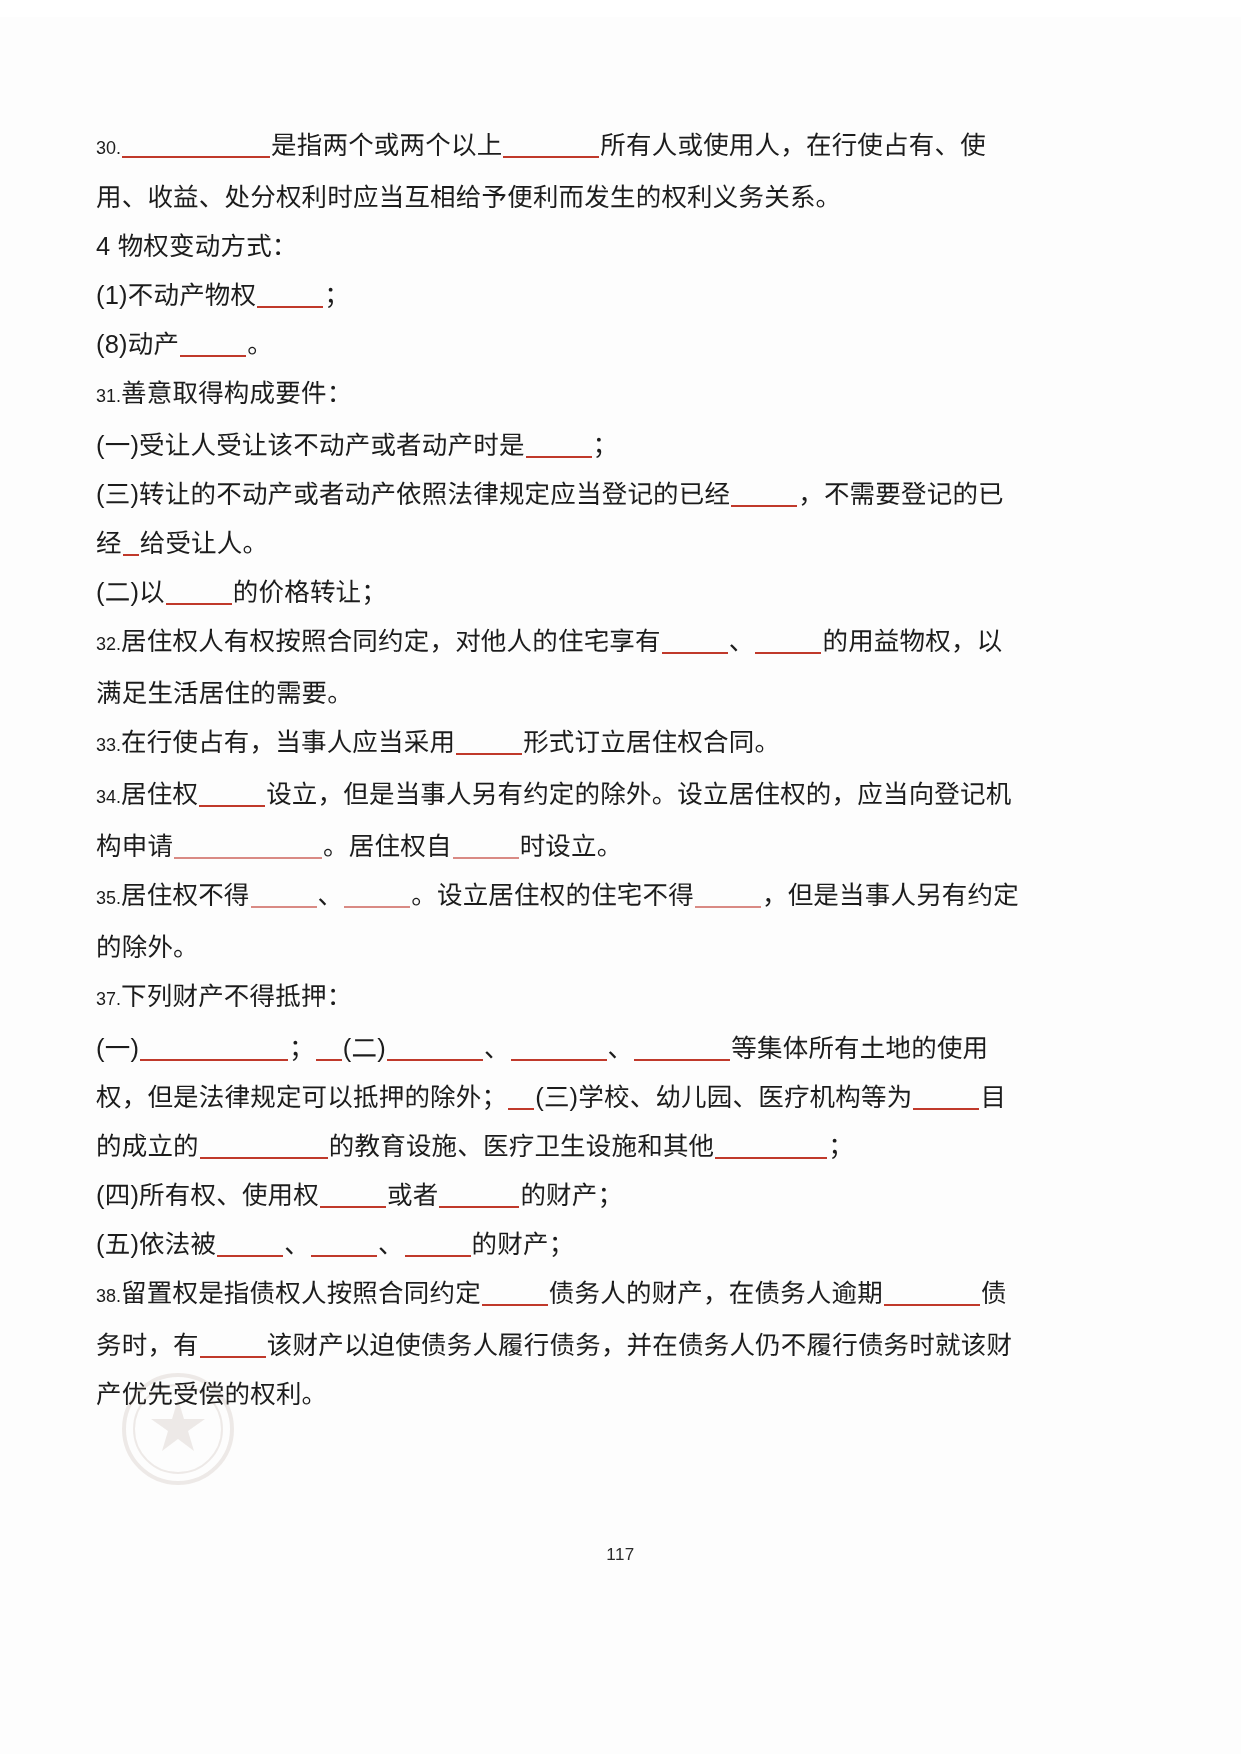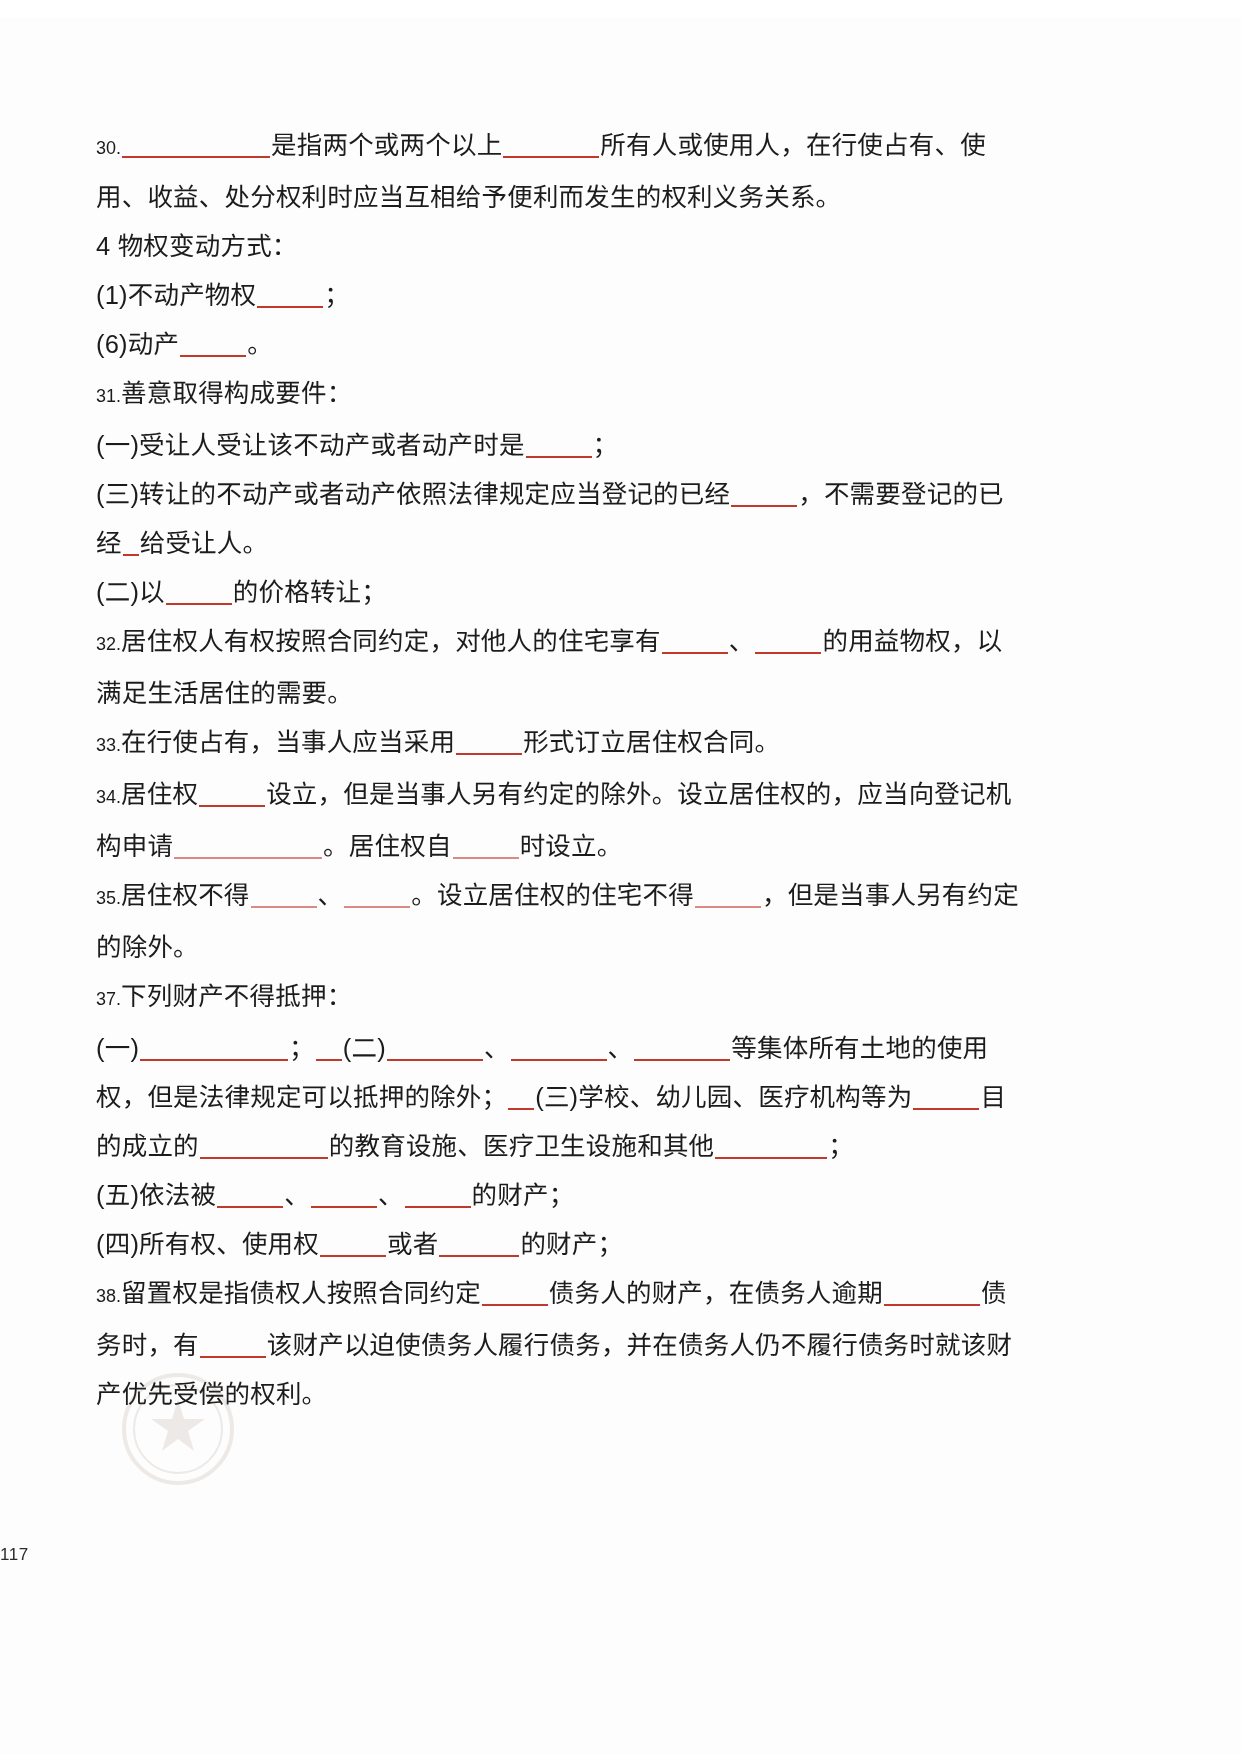--- a/index.html
+++ b/index.html
@@ -70,48 +70,48 @@
     opacity: 0.13;
     pointer-events: none;
   }
   .watermark svg { display: block; }
   
   .footer {
     position: absolute;
     left: 0;
     right: 0;
     top: 1528px;
-    text-align: left;
+    text-align: center;
     font-size: 17px;
     color: #2b2b2b;
     letter-spacing: 0.5px;
   }
 </style>
 </head>
 <body>
 
 <div class="page">
 
   <div class="content" id="body-root">
       <div class="line"><span class="num">30.</span><span class="blank w10"></span><span>是指两个或两个以上</span><span class="blank w7"></span><span>所有人或使用人，在行使占有、使用、收益、处分权利时应当互相给予便利而发生的权利义务关系。</span></div>
       <div class="line"><span>4 物权变动方式：</span></div>
       <div class="line"><span>(1)不动产物权</span><span class="blank w5"></span><span>；</span></div>
-      <div class="line"><span>(6)动产</span><span class="blank w5"></span><span>。</span></div>
+      <div class="line"><span>(8)动产</span><span class="blank w5"></span><span>。</span></div>
       <div class="line"><span class="num">31.</span><span>善意取得构成要件：</span></div>
       <div class="line"><span>(一)受让人受让该不动产或者动产时是</span><span class="blank w5"></span><span>；</span></div>
       <div class="line"><span>(三)转让的不动产或者动产依照法律规定应当登记的已经</span><span class="blank w5"></span><span>，不需要登记的已经</span><span class="blank w1"></span><span>给受让人。</span></div>
       <div class="line"><span>(二)以</span><span class="blank w5"></span><span>的价格转让；</span></div>
       <div class="line"><span class="num">32.</span><span>居住权人有权按照合同约定，对他人的住宅享有</span><span class="blank w5"></span><span>、</span><span class="blank w5"></span><span>的用益物权，以满足生活居住的需要。</span></div>
       <div class="line"><span class="num">33.</span><span>在行使占有，当事人应当采用</span><span class="blank w5"></span><span>形式订立居住权合同。</span></div>
       <div class="line"><span class="num">34.</span><span>居住权</span><span class="blank w5"></span><span>设立，但是当事人另有约定的除外。设立居住权的，应当向登记机构申请</span><span class="blank w10 pale"></span><span>。居住权自</span><span class="blank w5 pale"></span><span>时设立。</span></div>
       <div class="line"><span class="num">35.</span><span>居住权不得</span><span class="blank w5 pale"></span><span>、</span><span class="blank w5 pale"></span><span>。设立居住权的住宅不得</span><span class="blank w5 pale"></span><span>，但是当事人另有约定的除外。</span></div>
       <div class="line"><span class="num">37.</span><span>下列财产不得抵押：</span></div>
       <div class="line"><span>(一)</span><span class="blank w10"></span><span>；</span><span class="blank w2"></span><span>(二)</span><span class="blank w7"></span><span>、</span><span class="blank w7"></span><span>、</span><span class="blank w7"></span><span>等集体所有土地的使用权，但是法律规定可以抵押的除外；</span><span class="blank w2"></span><span>(三)学校、幼儿园、医疗机构等为</span><span class="blank w5"></span><span>目的成立的</span><span class="blank w9"></span><span>的教育设施、医疗卫生设施和其他</span><span class="blank w8"></span><span>；</span></div>
+      <div class="line"><span>(四)所有权、使用权</span><span class="blank w5"></span><span>或者</span><span class="blank w6"></span><span>的财产；</span></div>
       <div class="line"><span>(五)依法被</span><span class="blank w5"></span><span>、</span><span class="blank w5"></span><span>、</span><span class="blank w5"></span><span>的财产；</span></div>
-      <div class="line"><span>(四)所有权、使用权</span><span class="blank w5"></span><span>或者</span><span class="blank w6"></span><span>的财产；</span></div>
       <div class="line"><span class="num">38.</span><span>留置权是指债权人按照合同约定</span><span class="blank w5"></span><span>债务人的财产，在债务人逾期</span><span class="blank w7"></span><span>债务时，有</span><span class="blank w5"></span><span>该财产以迫使债务人履行债务，并在债务人仍不履行债务时就该财产优先受偿的权利。</span></div>
     </div>
 
   <div class="watermark">
     <svg width="120" height="120" viewBox="0 0 120 120" aria-hidden="true">
       <circle cx="60" cy="60" r="54" fill="none" stroke="#8a6b5a" stroke-width="4"></circle>
       <circle cx="60" cy="60" r="44" fill="none" stroke="#8a6b5a" stroke-width="2"></circle>
       <path d="M60 30 L66 50 L87 50 L70 62 L76 82 L60 70 L44 82 L50 62 L33 50 L54 50 Z" fill="#8a6b5a"></path>
     </svg>
   </div>

